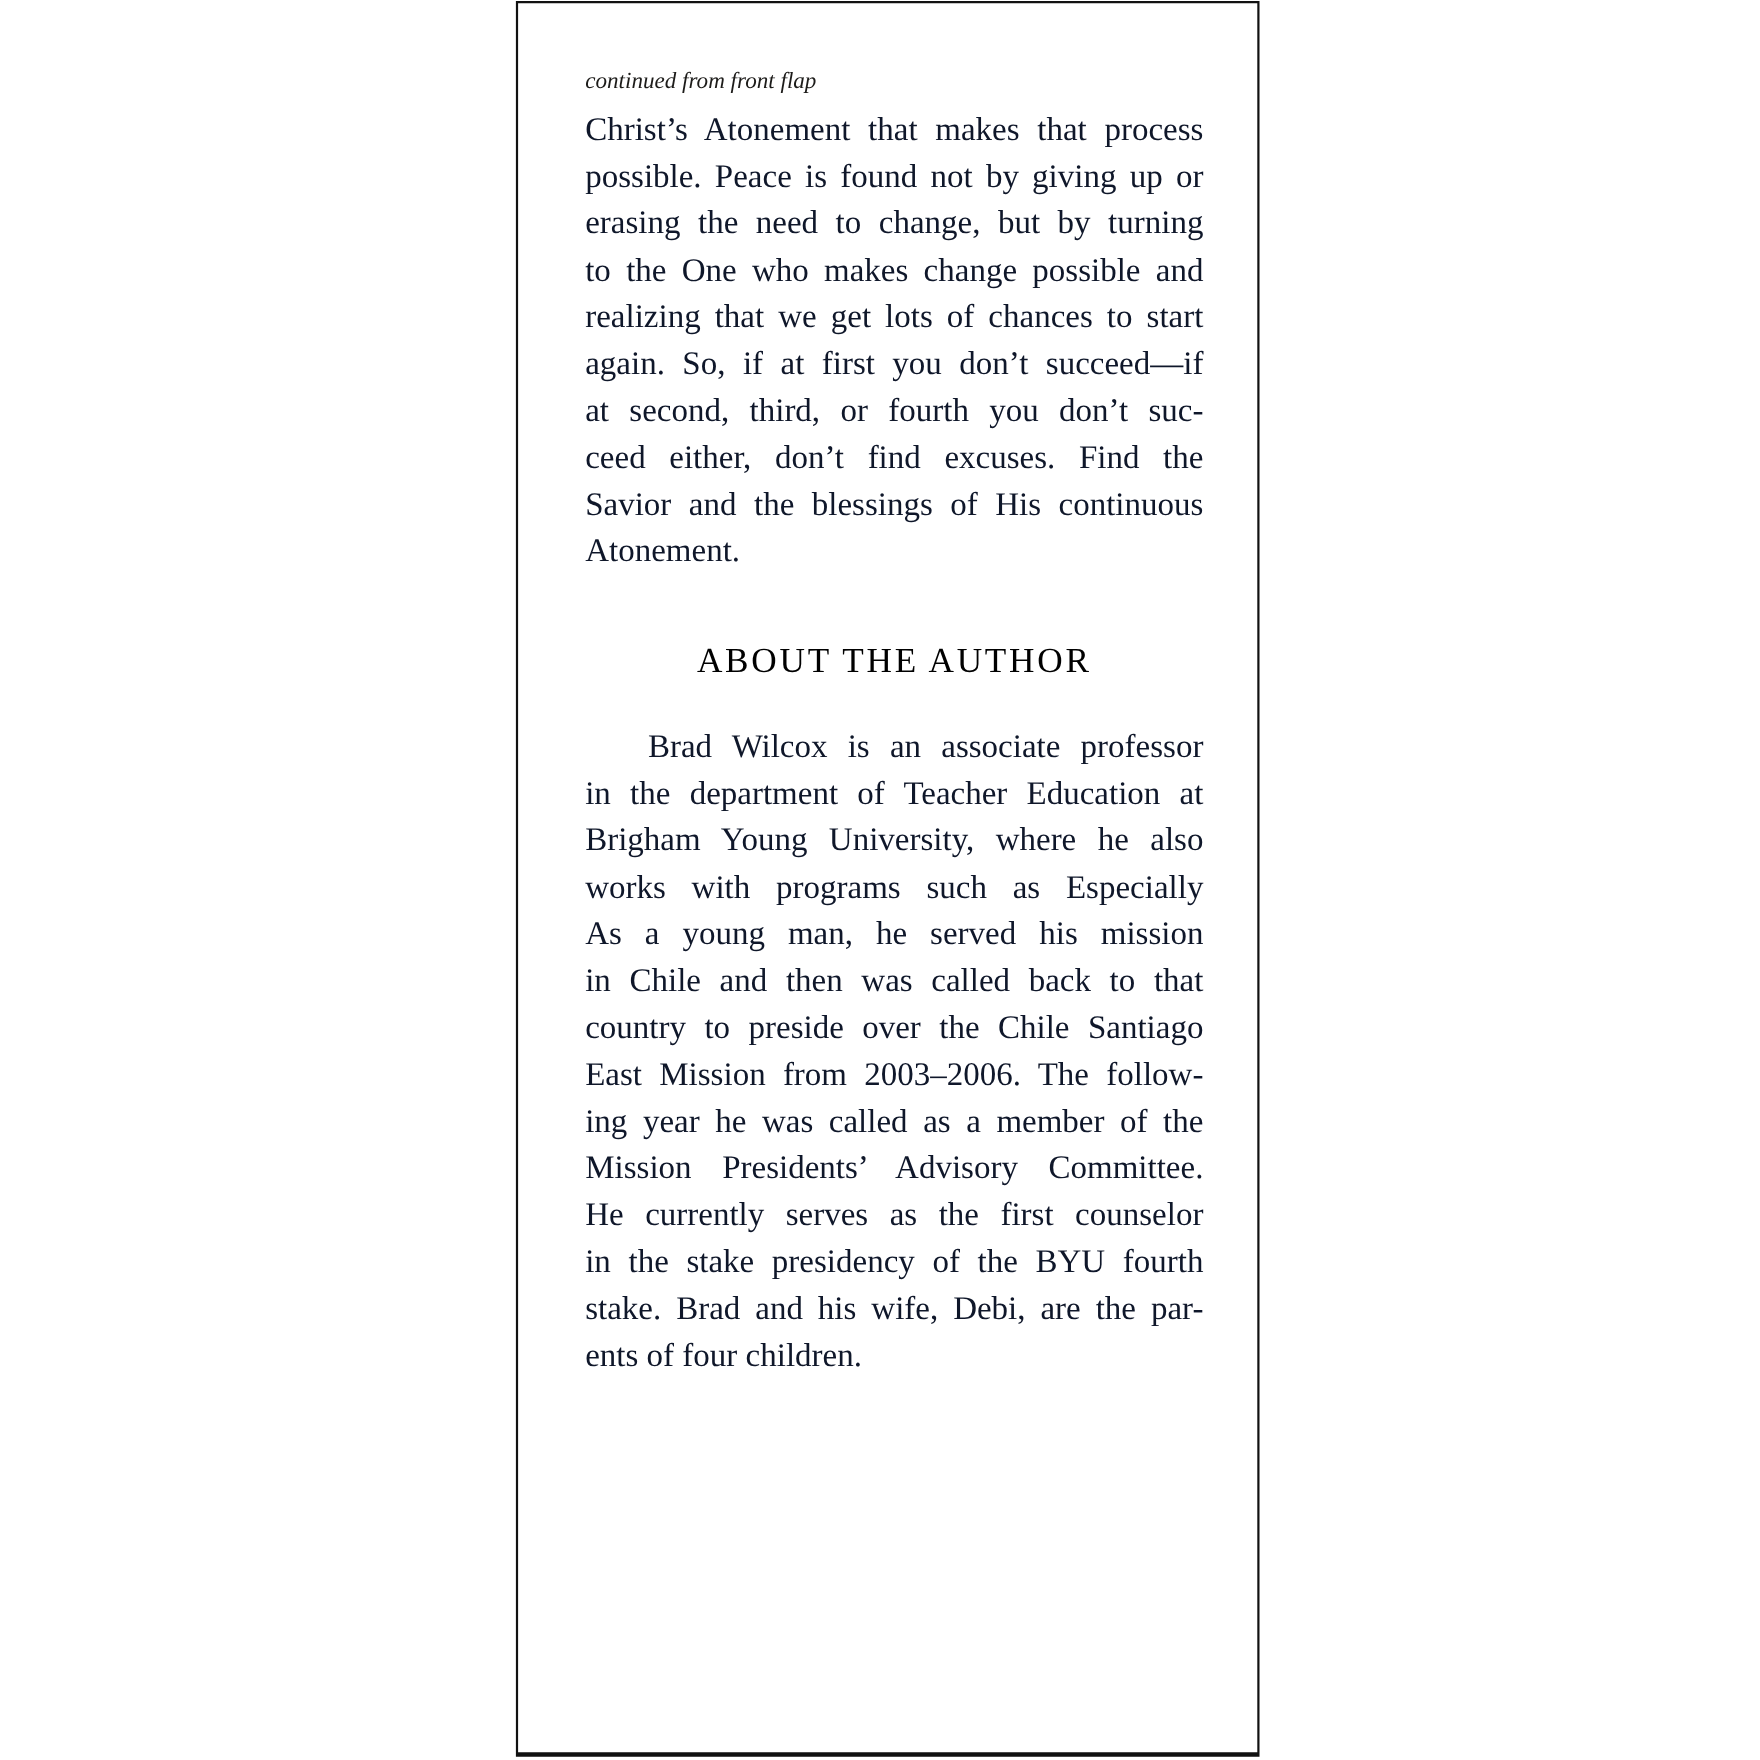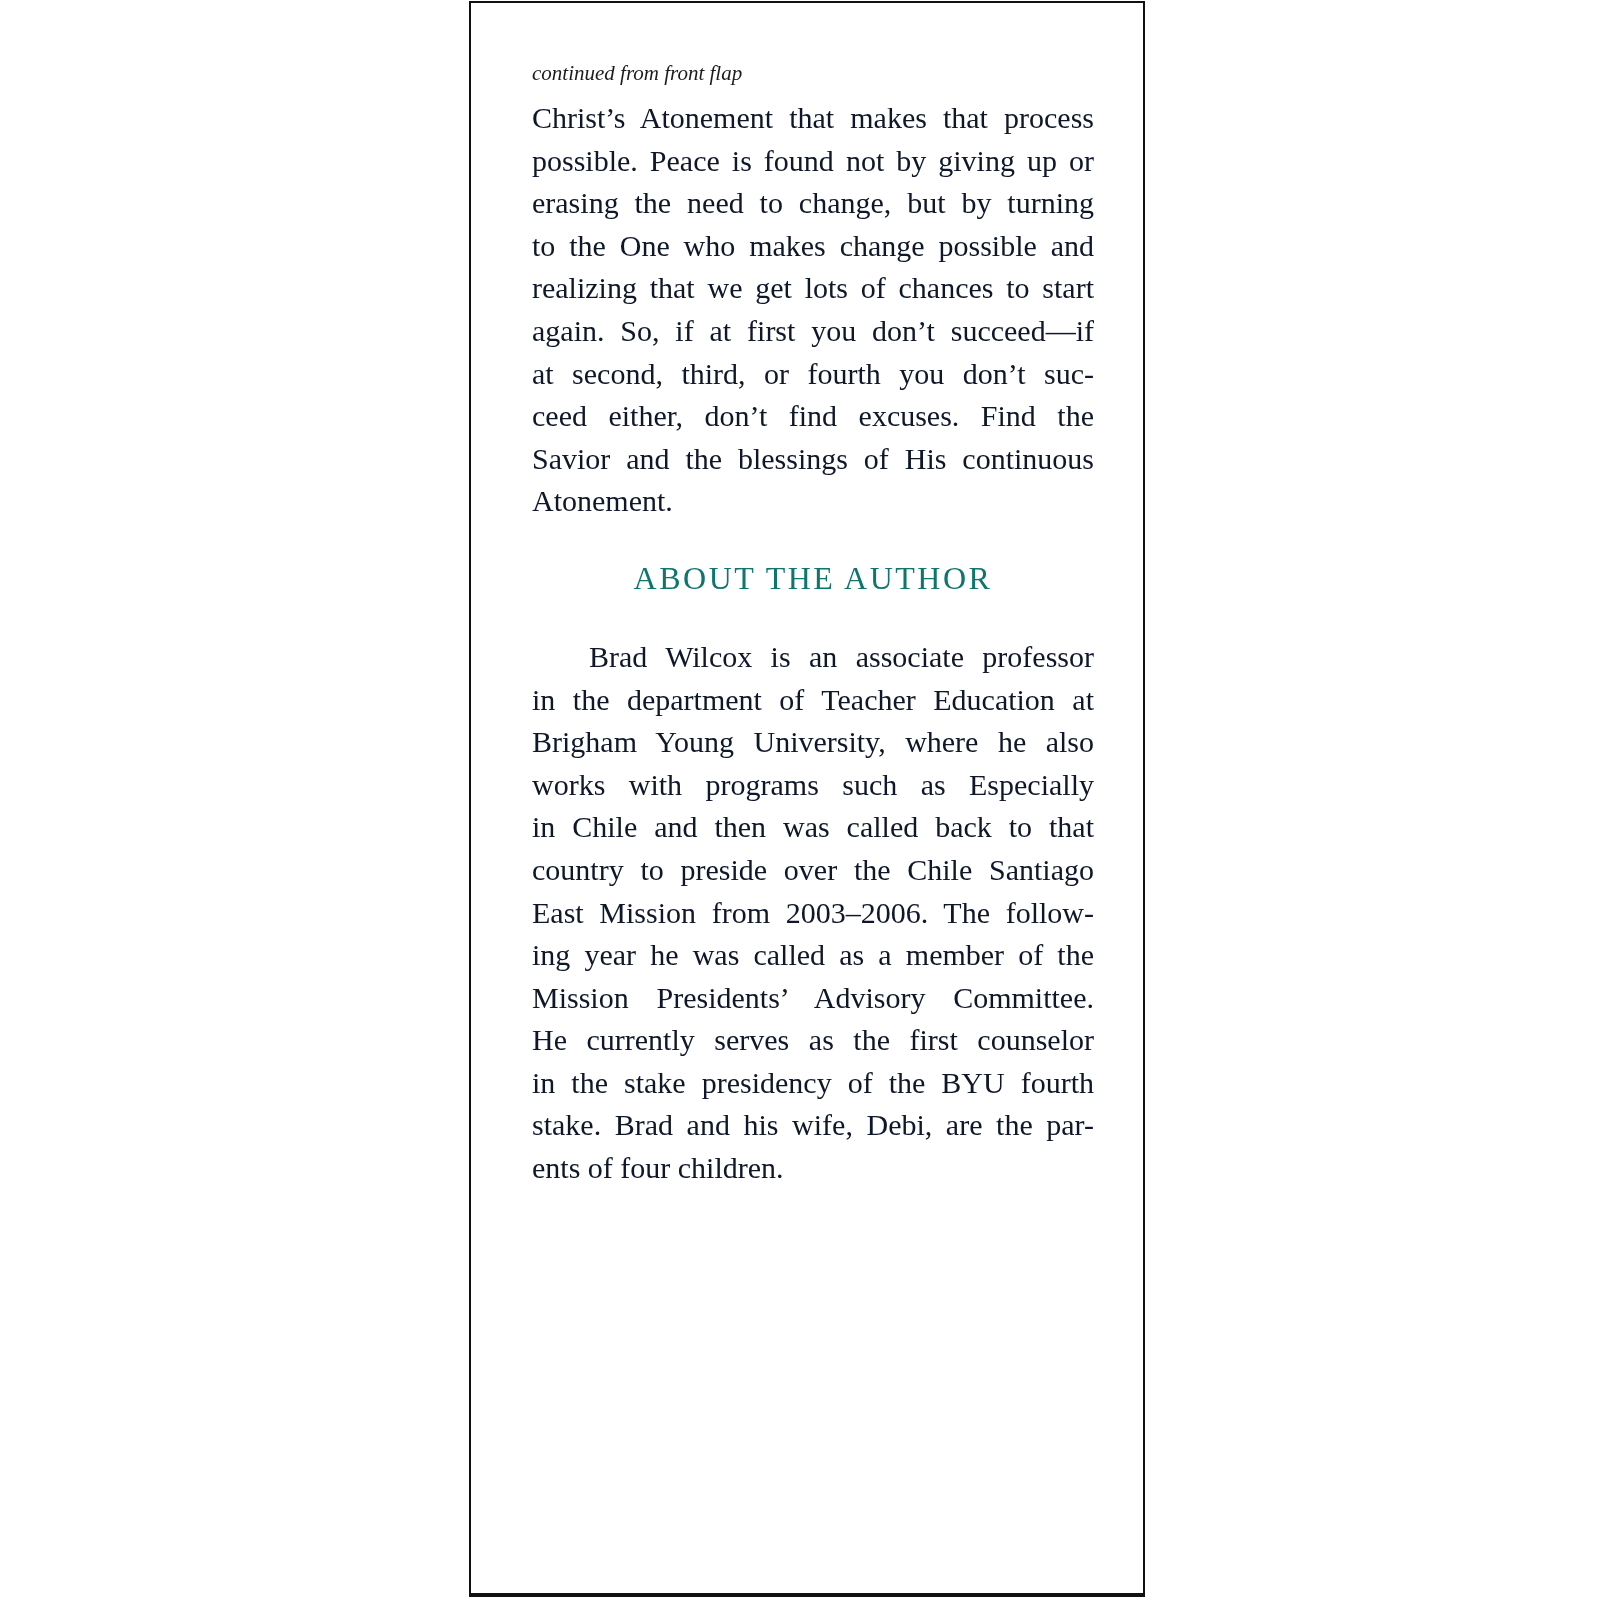--- a/index.html
+++ b/index.html
@@ -56,26 +56,26 @@
     white-space: normal;
   }
   .line.last {
     text-align: left;
     text-align-last: left;
   }
   .line.indent {
     text-indent: 57px;
   }
   .section-heading {
-    margin-top: 35px;
+    margin-top: 57px;
     font-size: 32px;
     line-height: 40px;
     letter-spacing: 2.5px;
     text-align: center;
-    color: #0f766e;
+    color: #000000;
     font-weight: normal;
   }
 </style>
 </head>
 <body>
 
 <div id="canvas">
   <div id="page">
     <div id="content">
 
@@ -94,20 +94,21 @@
         <div class="line last">Atonement.</div>
       </div>
 
       <div class="section-heading">ABOUT THE AUTHOR</div>
 
       <div class="body-para para-2">
         <div class="line indent">Brad Wilcox is an associate professor</div>
         <div class="line">in the department of Teacher Education at</div>
         <div class="line">Brigham Young University, where he also</div>
         <div class="line">works with programs such as Especially</div>
+        <div class="line">As a young man, he served his mission</div>
         <div class="line">in Chile and then was called back to that</div>
         <div class="line">country to preside over the Chile Santiago</div>
         <div class="line">East Mission from 2003–2006. The follow-</div>
         <div class="line">ing year he was called as a member of the</div>
         <div class="line">Mission Presidents’ Advisory Committee.</div>
         <div class="line">He currently serves as the first counselor</div>
         <div class="line">in the stake presidency of the BYU fourth</div>
         <div class="line">stake. Brad and his wife, Debi, are the par-</div>
         <div class="line last">ents of four children.</div>
       </div>

